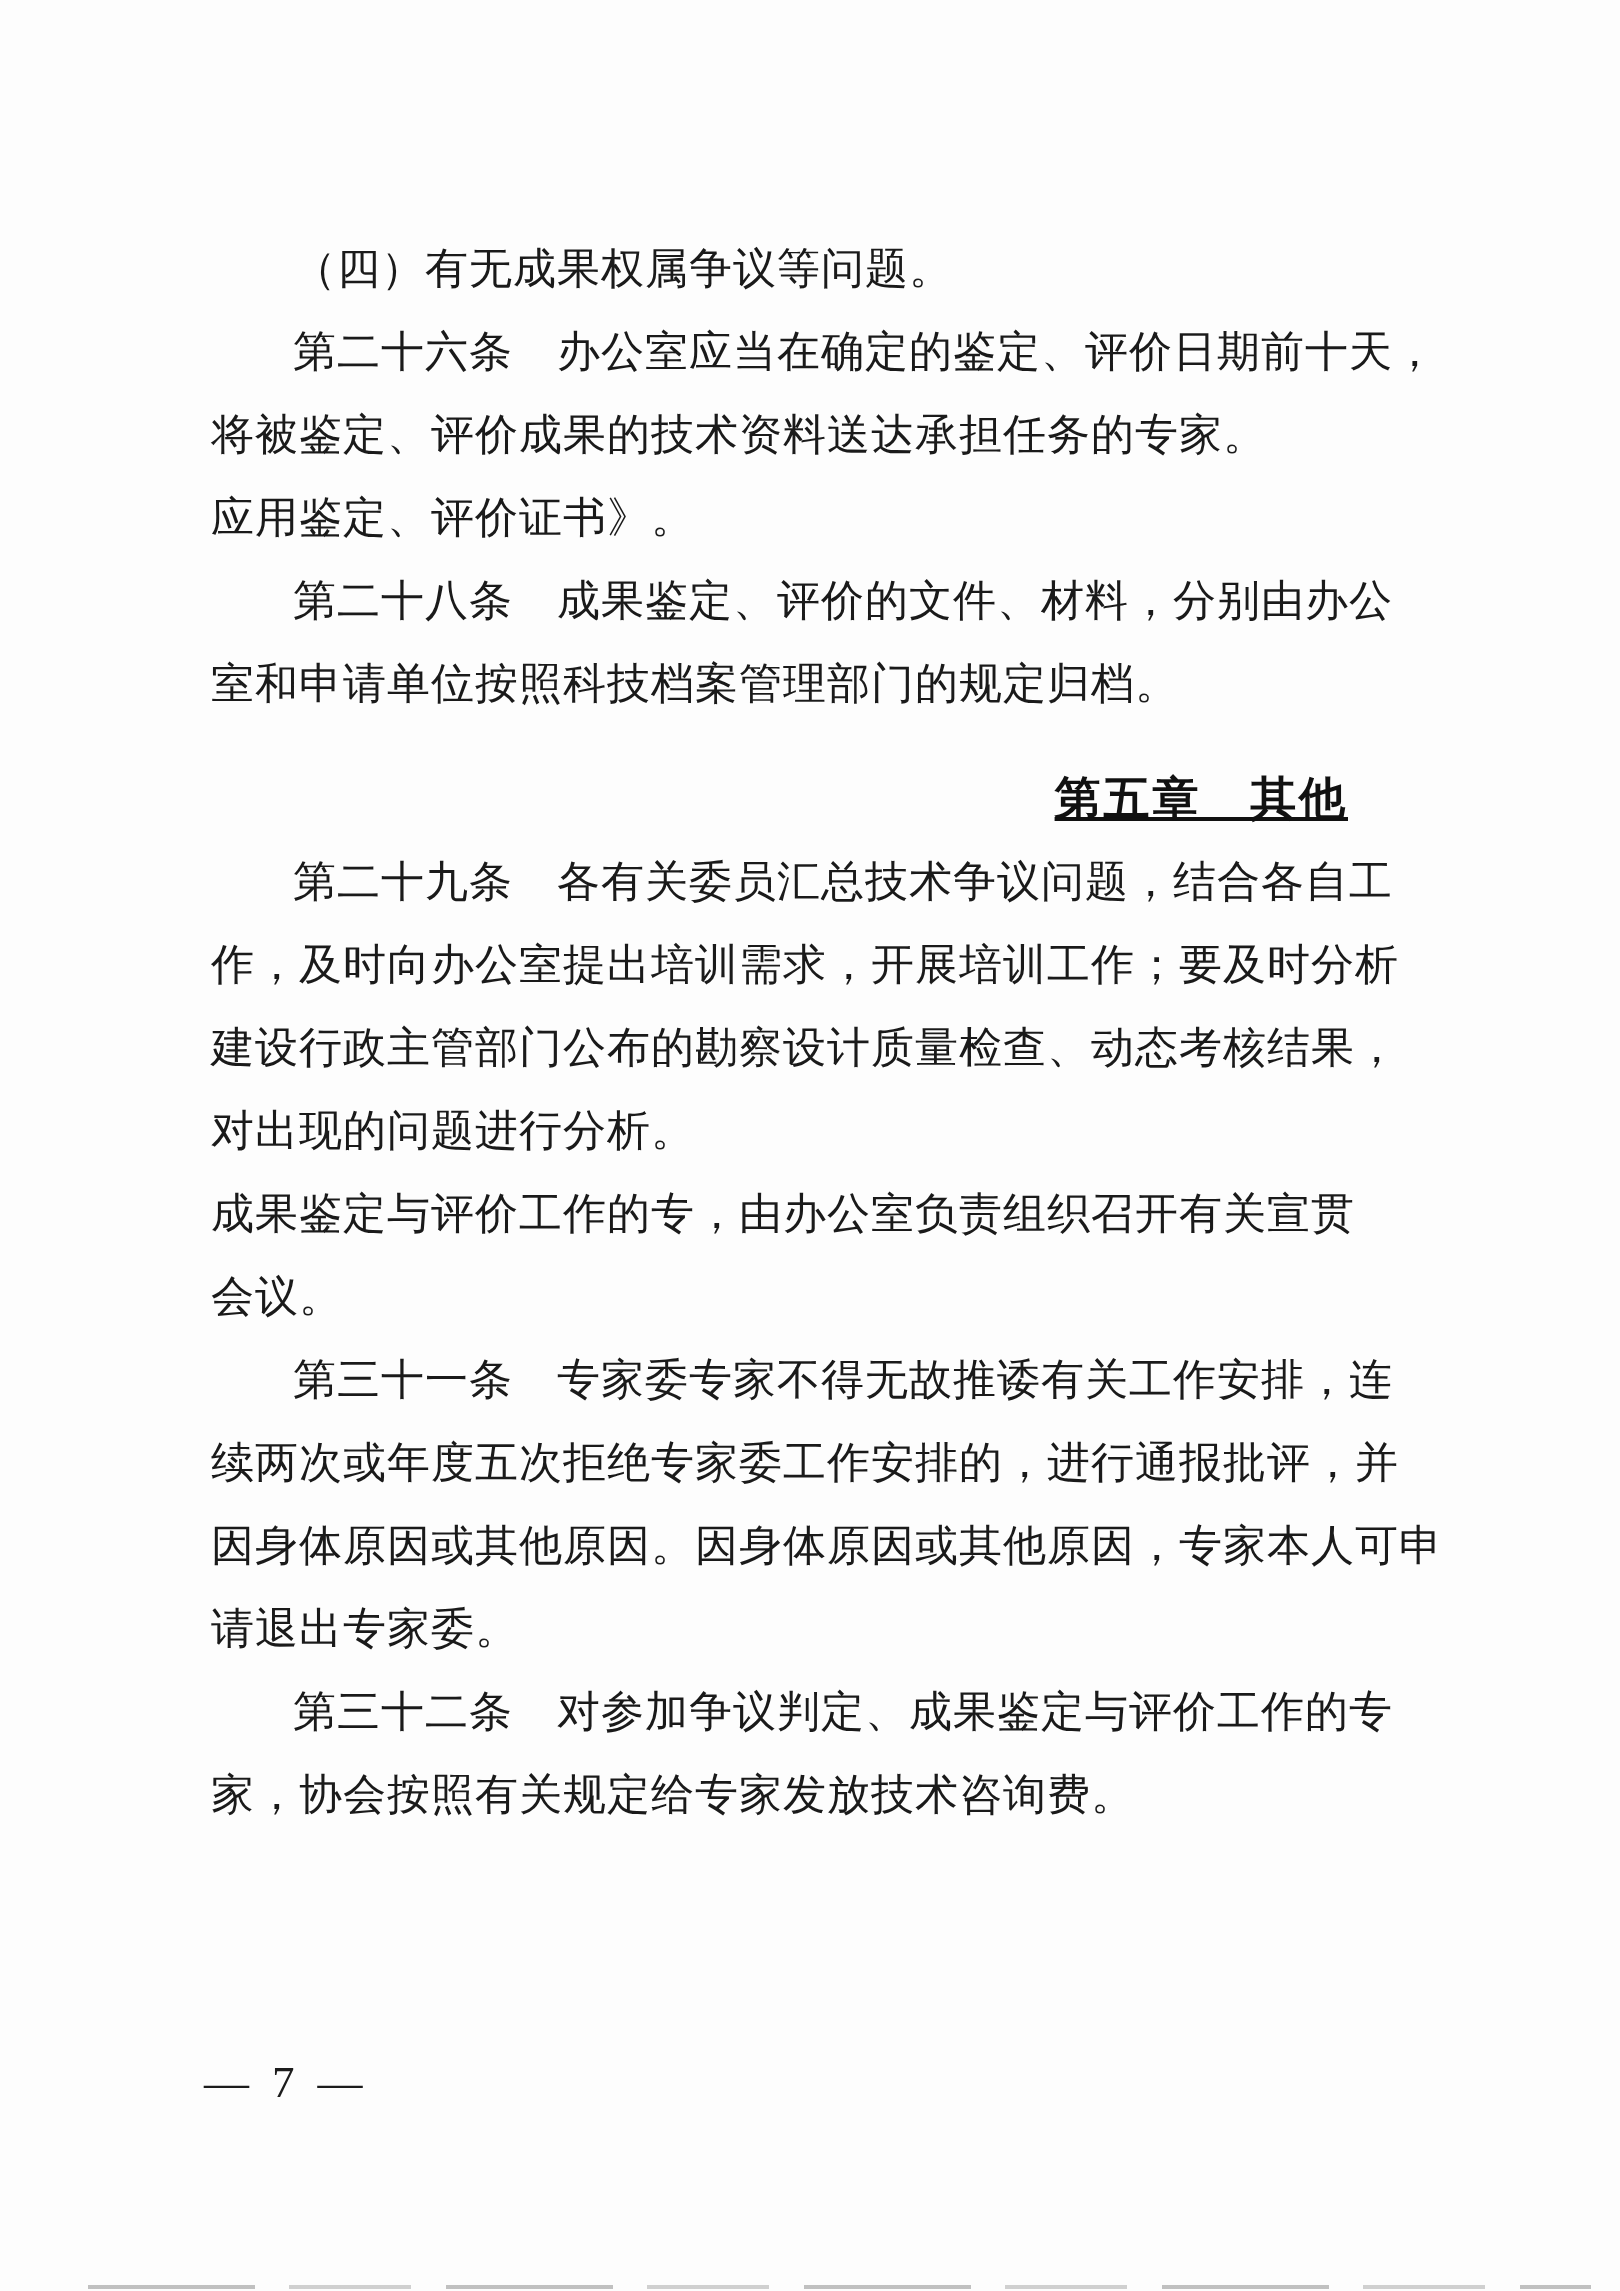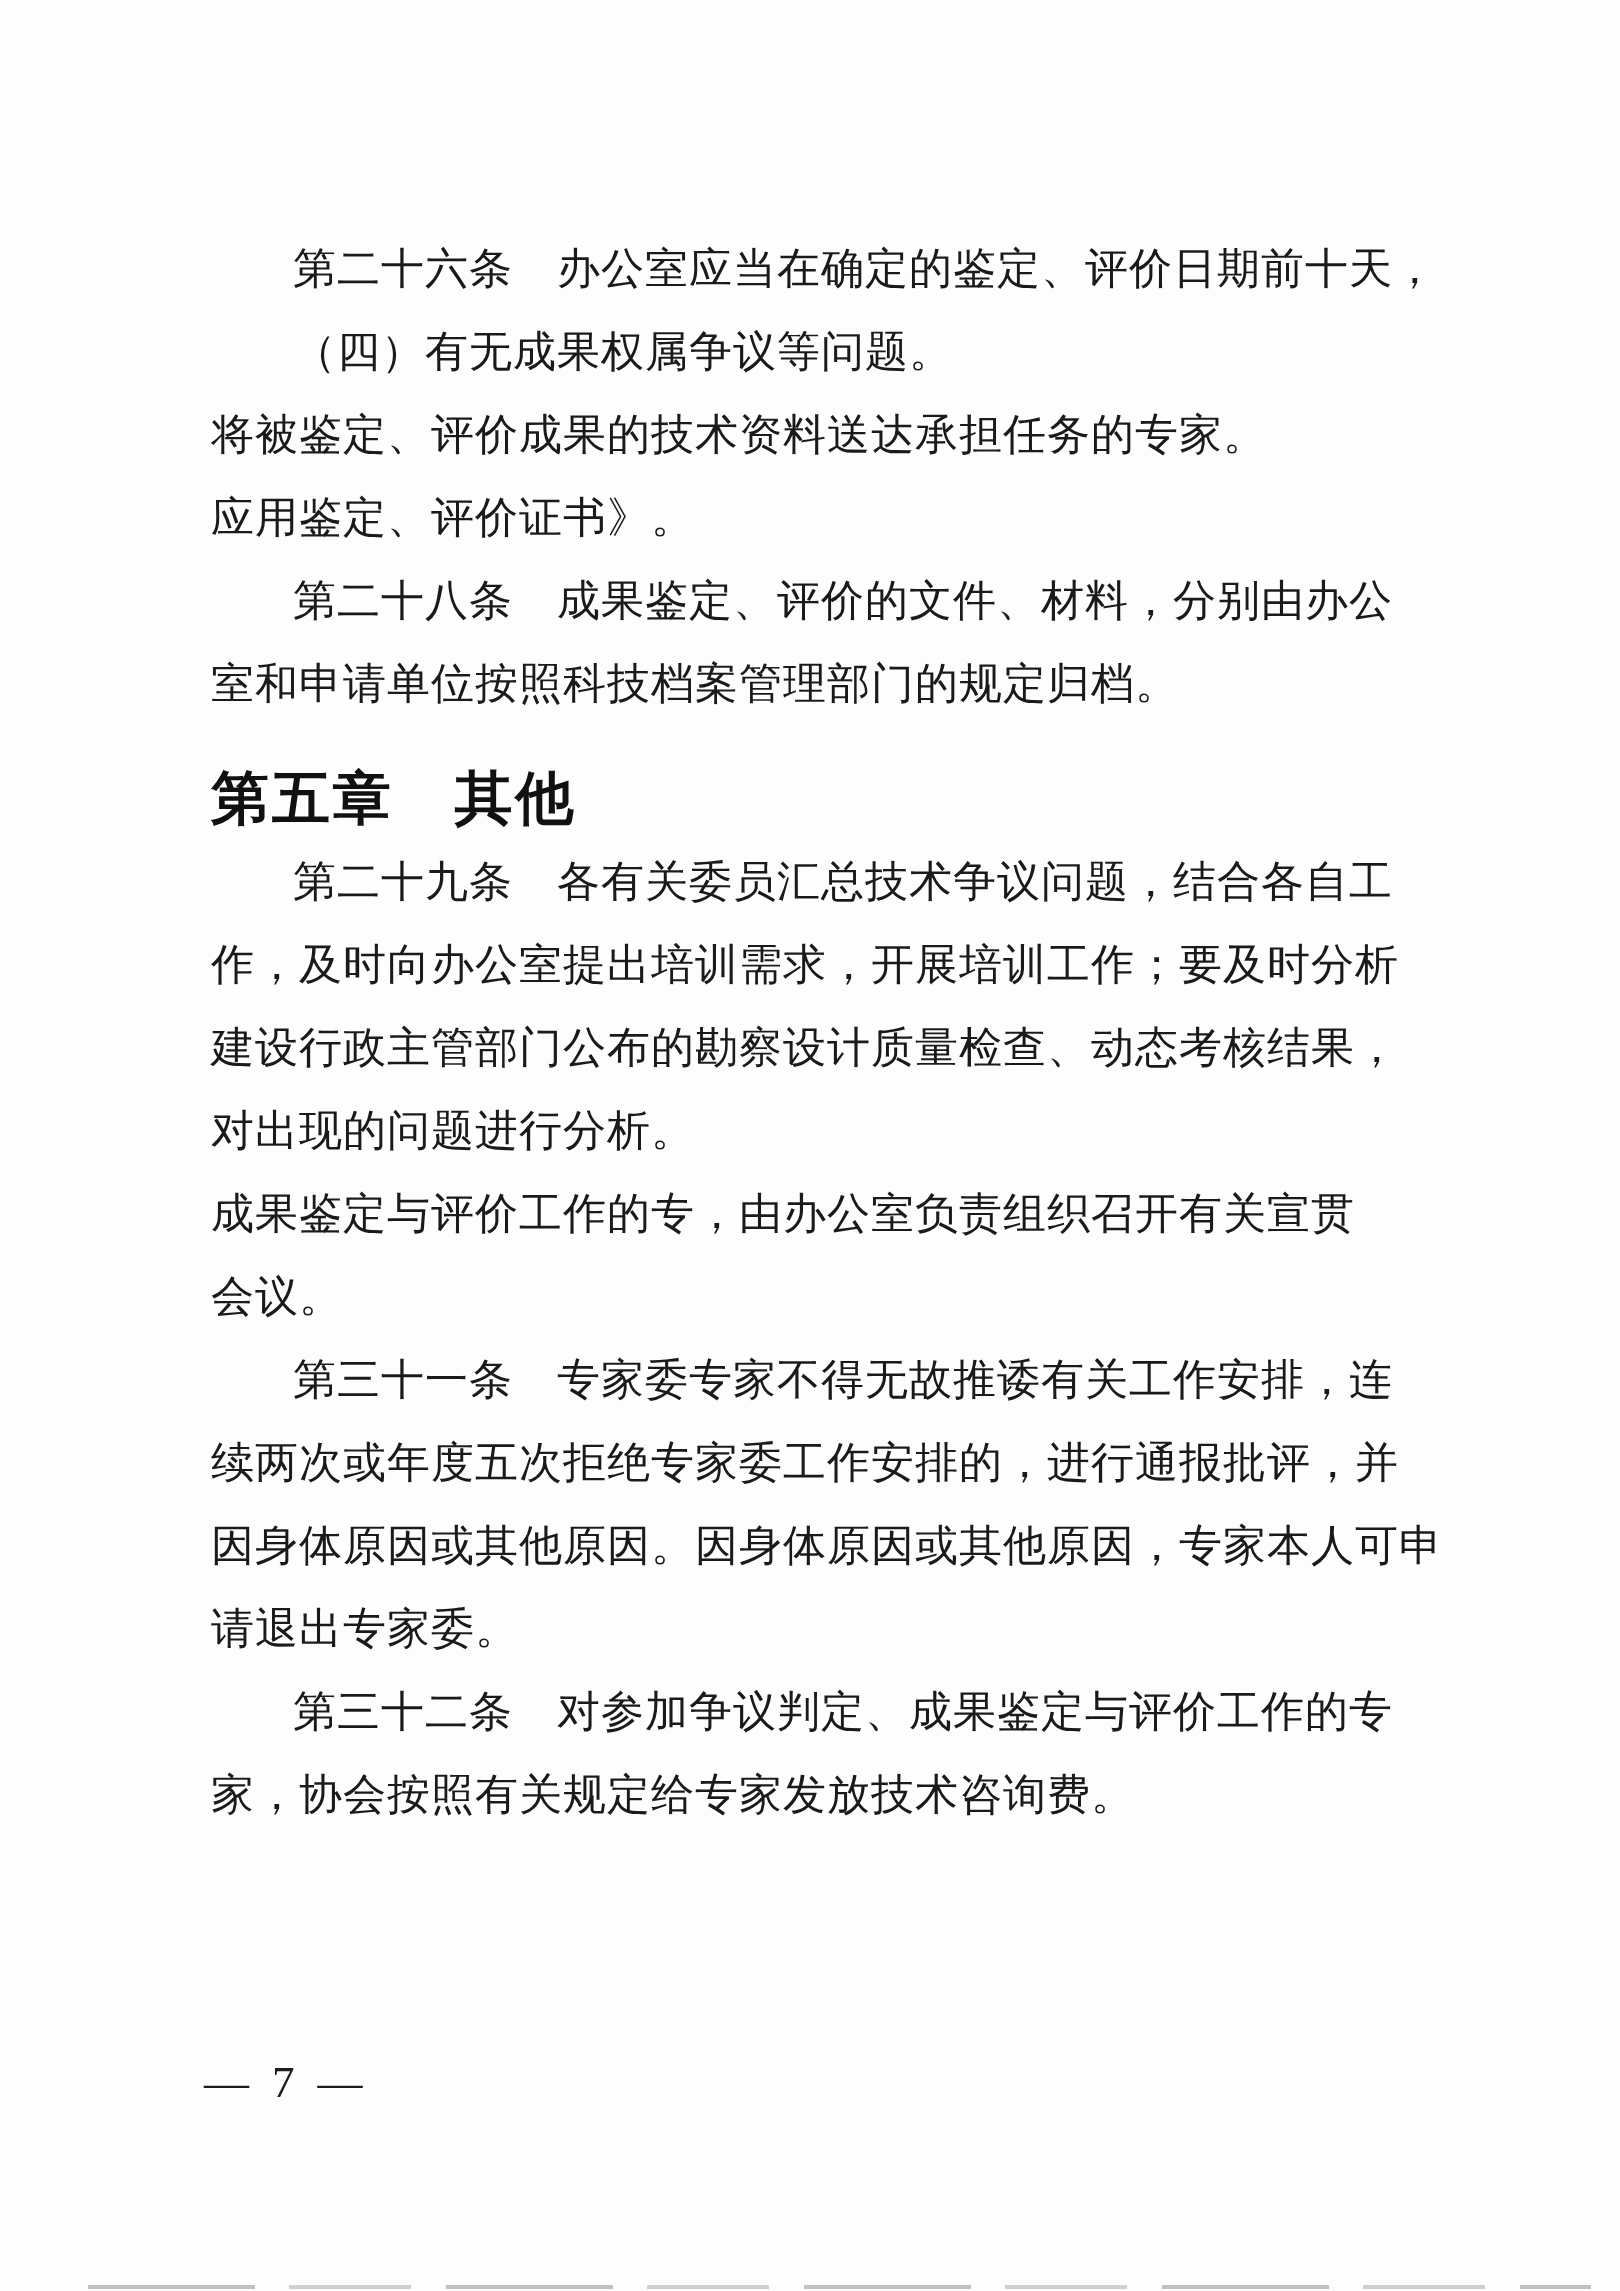--- a/index.html
+++ b/index.html
@@ -26,29 +26,30 @@
     font-size: 43px;
     line-height: 83px;
     height: 83px;
     white-space: nowrap;
     letter-spacing: 1px;
   }
   .body-line.indent {
     padding-left: 82px;
   }
   .heading-line {
-    font-size: 58px;
+    font-size: 46px;
     font-weight: bold;
     color: #111;
-    text-align: left;
+    text-align: right;
     line-height: 83px;
     height: 83px;
     margin-top: 32px;
     letter-spacing: 2.9px;
     width: 1137px;
+    text-decoration: underline;
   }
   .footer {
     position: absolute;
     left: 204px;
     top: 2056px;
     font-size: 45px;
     letter-spacing: 5.9px;
     color: #1c1c1c;
     white-space: nowrap;
   }
@@ -66,22 +67,22 @@
       #ababab 201px, #ababab 323px,
       transparent 323px, transparent 358px
     );
   }
 </style>
 </head>
 <body>
 
 <div class="page">
   <div class="text-block">
+      <div class="body-line indent">（四）有无成果权属争议等问题。</div>
       <div class="body-line indent">第二十六条　办公室应当在确定的鉴定、评价日期前十天，</div>
-      <div class="body-line indent">（四）有无成果权属争议等问题。</div>
       <div class="body-line">将被鉴定、评价成果的技术资料送达承担任务的专家。</div>
       <div class="body-line">应用鉴定、评价证书》。</div>
       <div class="body-line indent">第二十八条　成果鉴定、评价的文件、材料，分别由办公</div>
       <div class="body-line">室和申请单位按照科技档案管理部门的规定归档。</div>
       <div class="heading-line">第五章　其他</div>
       <div class="body-line indent">第二十九条　各有关委员汇总技术争议问题，结合各自工</div>
       <div class="body-line">作，及时向办公室提出培训需求，开展培训工作；要及时分析</div>
       <div class="body-line">建设行政主管部门公布的勘察设计质量检查、动态考核结果，</div>
       <div class="body-line">对出现的问题进行分析。</div>
       <div class="body-line">成果鉴定与评价工作的专，由办公室负责组织召开有关宣贯</div>

